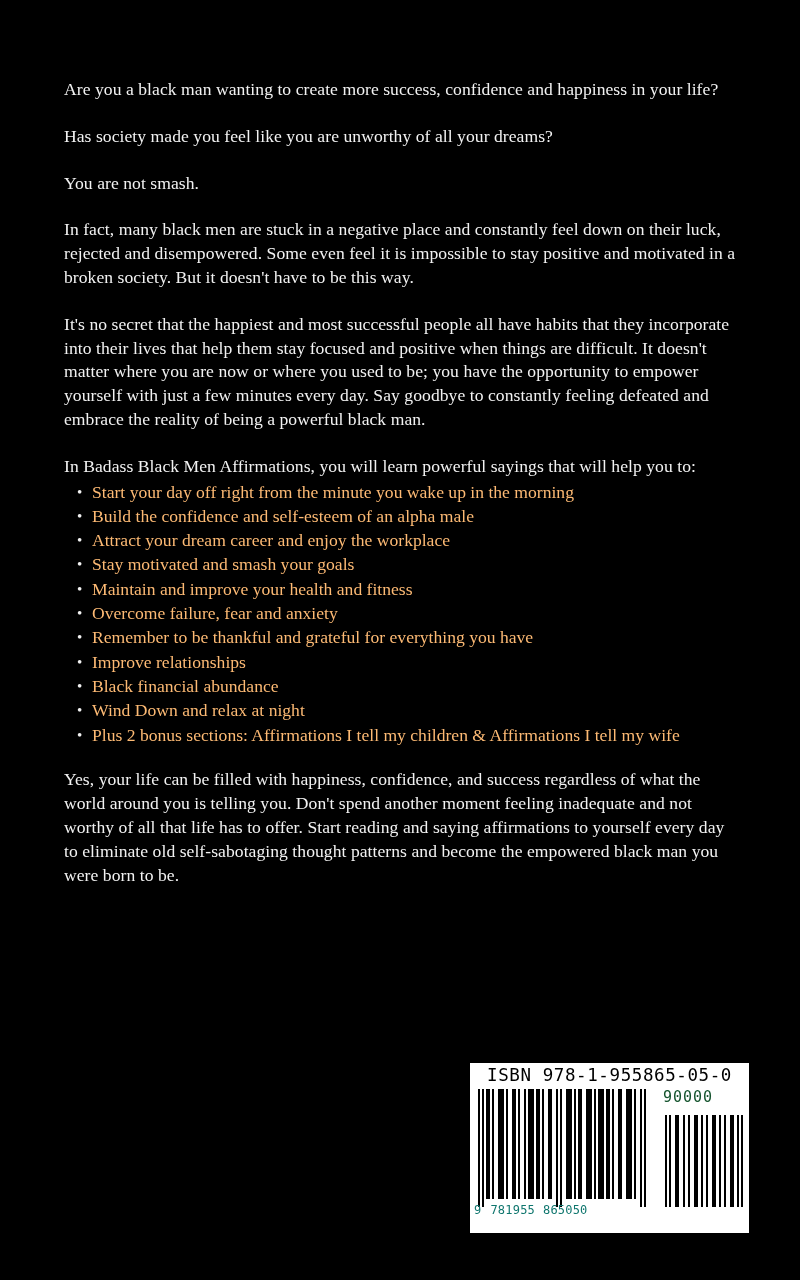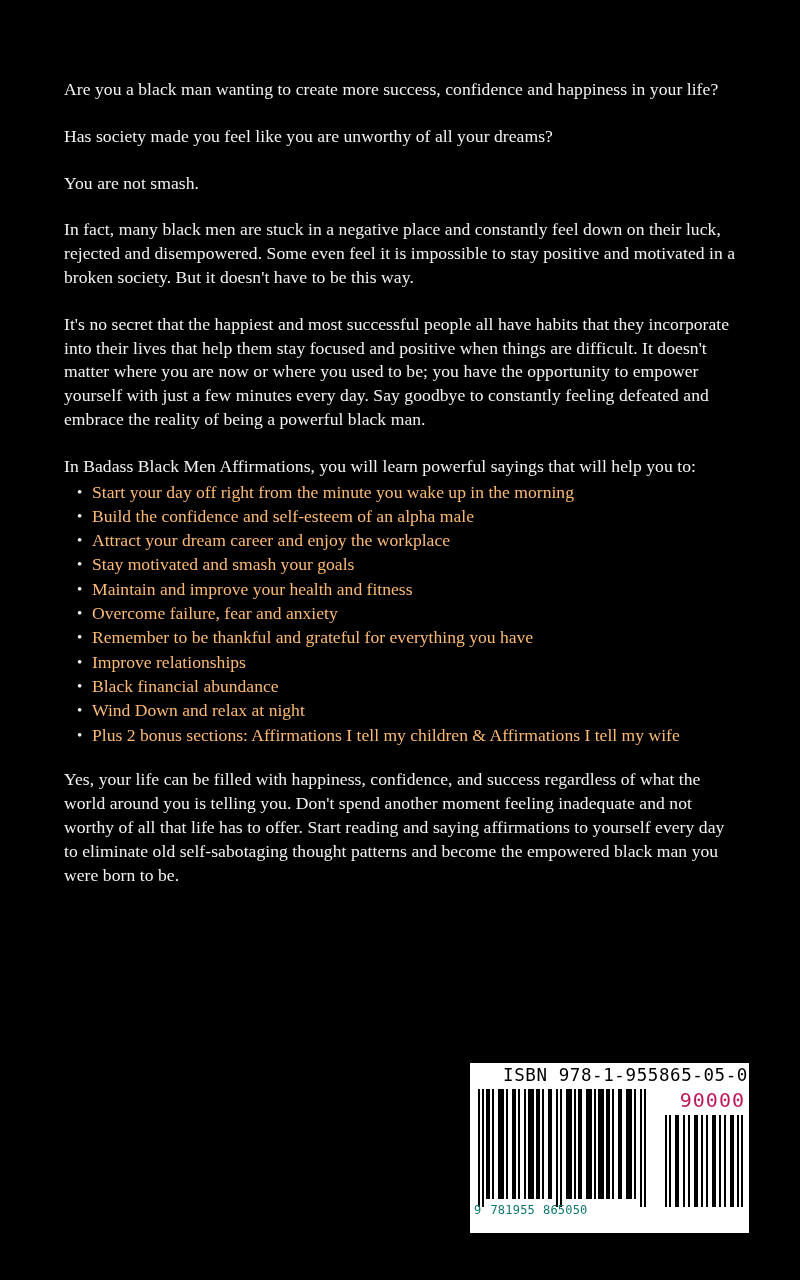--- a/index.html
+++ b/index.html
@@ -65,21 +65,21 @@
     position: absolute;
     left: 470px;
     top: 1063px;
     width: 279px;
     height: 170px;
     background: #ffffff;
     box-sizing: border-box;
   }
   .isbn-line {
     position: absolute;
-    left: 16px;
+    left: 0;
     top: 2px;
     width: 279px;
     text-align: center;
     font-family: "DejaVu Sans Mono", "Liberation Mono", monospace;
     font-size: 17.5px;
     letter-spacing: 0.6px;
     color: #000000;
     white-space: nowrap;
   }
   .ean-main {
@@ -101,25 +101,25 @@
     left: 0;
     top: 0;
     width: 100%;
     height: 100%;
   }
   .addon-digits {
     position: absolute;
     left: 193px;
     top: 25px;
     width: 82px;
-    text-align: right;
+    text-align: left;
     font-family: "DejaVu Sans Mono", "Liberation Mono", monospace;
-    font-size: 20px;
+    font-size: 15px;
     letter-spacing: 1px;
-    color: #be185d;
+    color: #14532d;
   }
   .ean-digits {
     position: absolute;
     left: 4px;
     top: 140px;
     width: 180px;
     font-family: "DejaVu Sans Mono", "Liberation Mono", monospace;
     font-size: 12px;
     letter-spacing: 0.2px;
     color: #0f766e;

